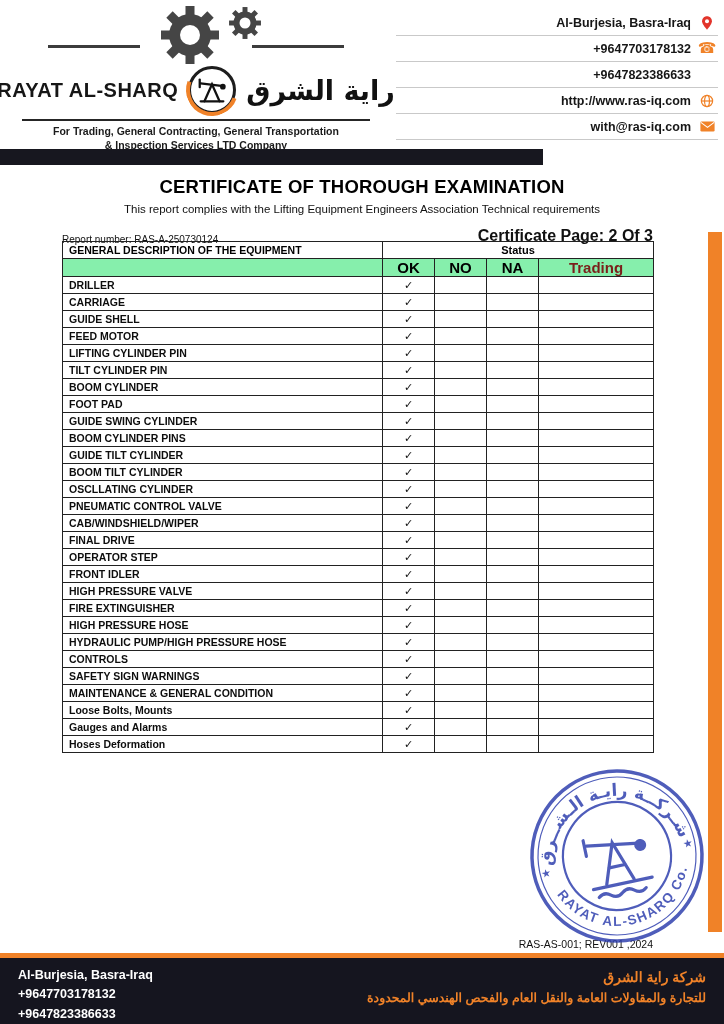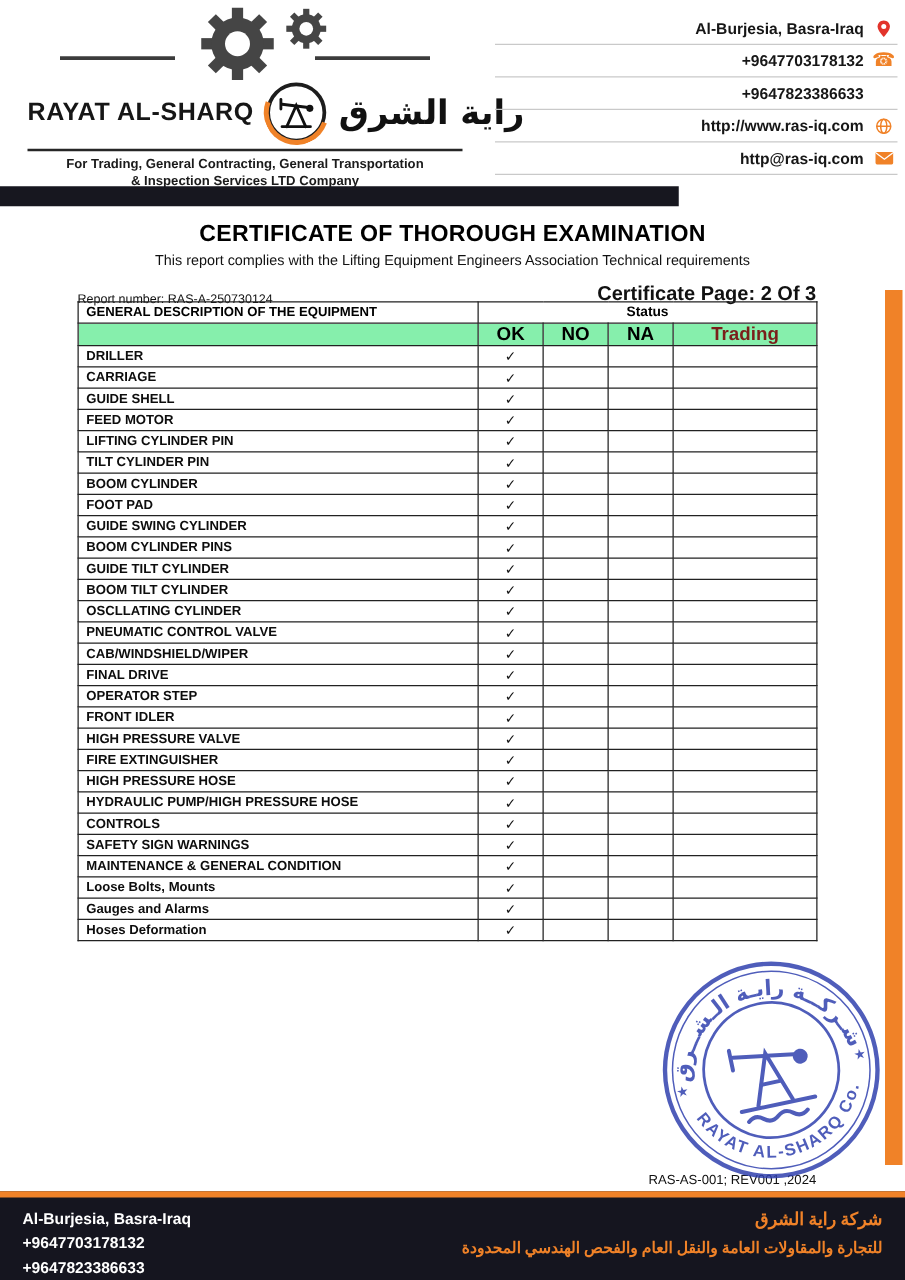--- a/index.html
+++ b/index.html
@@ -7,21 +7,21 @@
   body { font-family:"Liberation Sans", sans-serif; }
   .page {
     position:relative; width:724px; height:1024px; background:#ffffff;
     margin:0 auto; overflow:hidden;
   }
 
   
   .logo-block { position:absolute; left:22px; top:6px; width:348px; }
   .gear-art { display:block; margin:0 auto; }
   .brand-row {
-    display:flex; align-items:center; justify-content:space-between; gap:10px;
+    display:flex; align-items:center; justify-content:center; gap:10px;
     padding:2px 0 5px; border-bottom:2px solid #262626;
   }
   .brand-en { font-size:20px; font-weight:bold; letter-spacing:.5px; color:#161616; white-space:nowrap; }
   .brand-ar { font-size:27px; font-weight:bold; color:#111; font-family:"DejaVu Sans", sans-serif; white-space:nowrap; }
   .brand-circle {
     position:relative; width:48px; height:48px; border-radius:50%;
     border:3px solid #1d1d1d; display:flex; align-items:center; justify-content:center;
     flex:none; background:#fff;
   }
   .brand-circle::after {
@@ -79,21 +79,21 @@
   
   .revision { position:absolute; top:938px; left:62px; width:591px; text-align:right;
     font-size:10.5px; color:#111; }
 
   
   .footer { position:absolute; left:0; bottom:0; width:724px; height:71px;
     background:#15151F; border-top:5px solid #F08228;
     display:flex; justify-content:space-between; padding:8px 18px 0 18px; }
   .footer-left { color:#ffffff; font-weight:bold; font-size:12.5px; line-height:1.55; }
   .footer-right { text-align:right; direction:rtl; color:#F08228; font-weight:bold;
-    font-family:Liberation Serif, serif; }
+    font-family:Liberation Sans, sans-serif; }
   .footer-right .ar-line1 { font-size:14px; line-height:1.6; }
   .footer-right .ar-line2 { font-size:12.5px; line-height:1.6; }
 </style>
 </head>
 <body>
 
 <div class="page">
 
   <div class="logo-block">
     <svg class="gear-art" viewBox="0 0 348 58" width="348" height="58">
@@ -176,21 +176,21 @@
         <svg viewBox="0 0 16 16" width="14" height="14">
           <g stroke="#F08228" stroke-width="1.4" fill="none">
             <circle cx="8" cy="8" r="6.4"></circle>
             <ellipse cx="8" cy="8" rx="2.8" ry="6.4"></ellipse>
             <path d="M1.6 8 H14.4"></path>
           </g>
         </svg>
       </span>
     </div>
     <div class="contact-row">
-      <span>http@ras-iq.com</span>
+      <span>with@ras-iq.com</span>
       <span class="icon-slot">
         <svg viewBox="0 0 18 13" width="15" height="11">
           <rect x="0.5" y="0.5" width="17" height="12" rx="1.5" fill="#F08228"></rect>
           <path d="M1 1.5 L9 7.5 L17 1.5" stroke="#ffffff" stroke-width="1.3" fill="none"></path>
         </svg>
       </span>
     </div>
   </div>
 
   <div class="cert-title">CERTIFICATE OF THOROUGH EXAMINATION</div>

